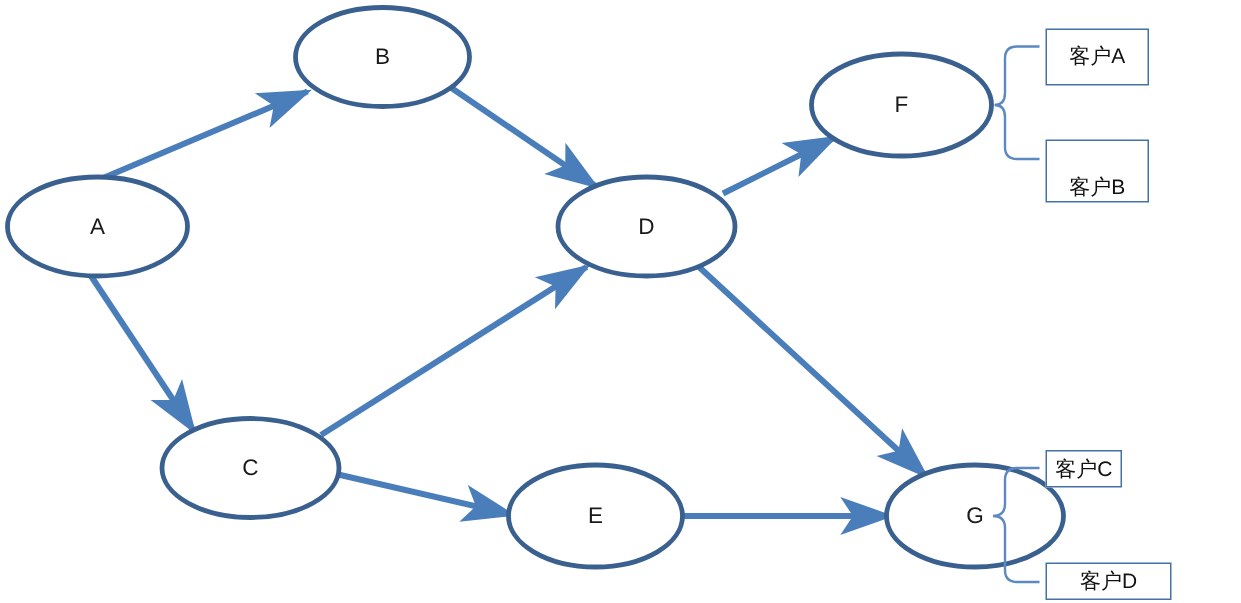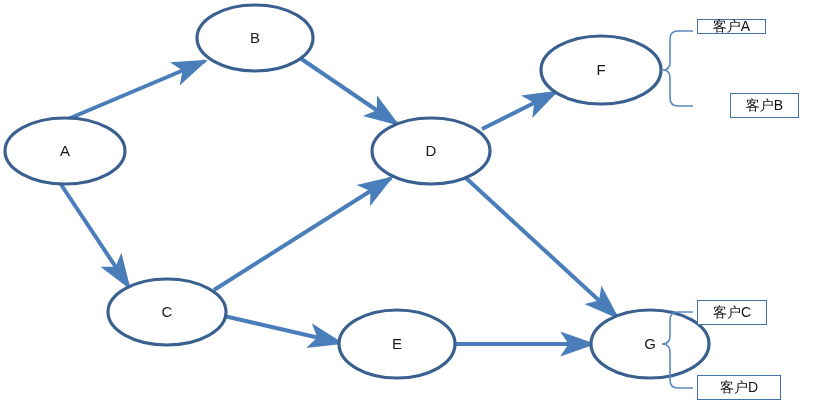--- a/index.html
+++ b/index.html
@@ -116,29 +116,29 @@
 
     <g fill="none" stroke="#5b89c0" stroke-width="1.6">
       <path d="M 693,31 L 678,31 Q 670,31 670,39 L 670,62 Q 670,70 663,70
                Q 670,70 670,78 L 670,98 Q 670,106 678,106 L 693,106"></path>
 
       <path d="M 693,312 L 678,312 Q 670,312 670,320 L 670,336 Q 670,344 662,344
                Q 670,344 670,352 L 670,380 Q 670,388 678,388 L 693,388"></path>
     </g>
   </svg>
 
-  <div class="callout-box" style="left:697px; top:19px; width:69px; height:15px;">
+  <div class="callout-box" style="left:697px; top:19px; width:69px; height:38px;">
     <span>客户A</span>
   </div>
 
-  <div class="callout-box" style="left:730px; top:93px; width:69px; height:25px;">
+  <div class="callout-box" style="left:697px; top:93px; width:69px; height:42px;align-items:flex-end;">
     <span>客户B</span>
   </div>
 
-  <div class="callout-box" style="left:697px; top:300px; width:70px; height:25px;">
+  <div class="callout-box" style="left:697px; top:300px; width:51px; height:25px;">
     <span>客户C</span>
   </div>
 
   <div class="callout-box" style="left:697px; top:375px; width:84px; height:25px;">
     <span>客户D</span>
   </div>
 
 </div>
 
 </body></html>

